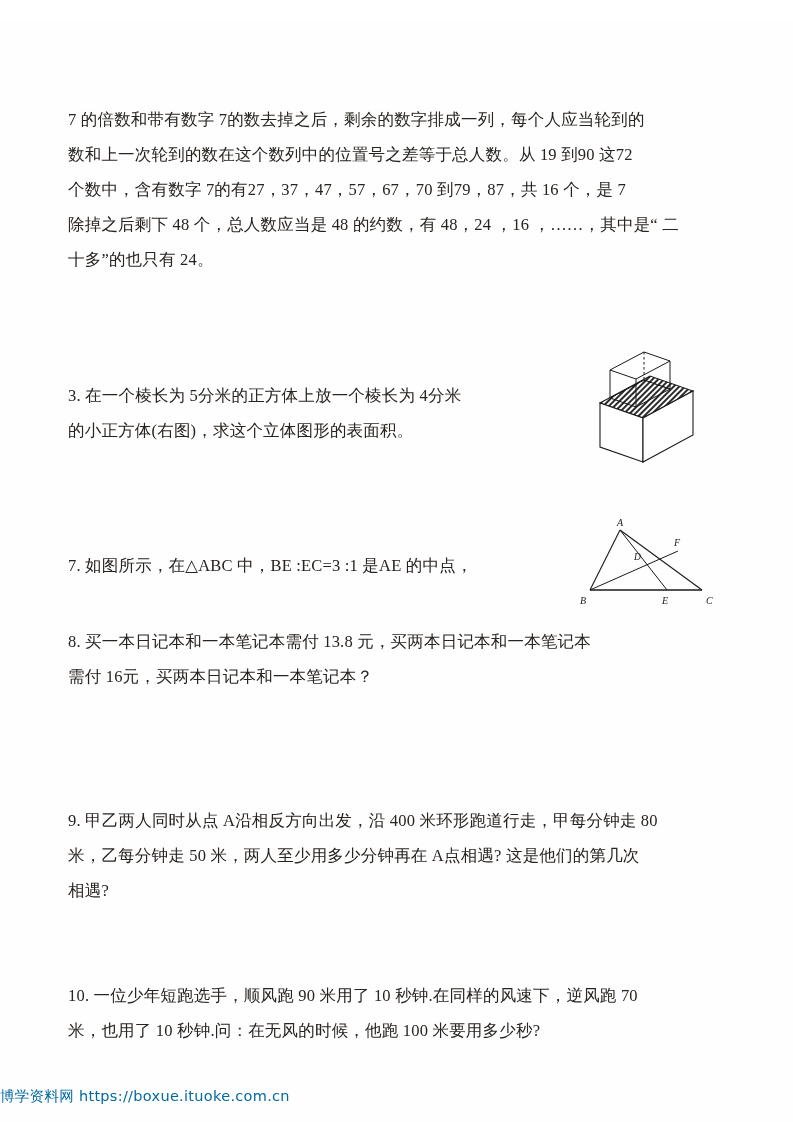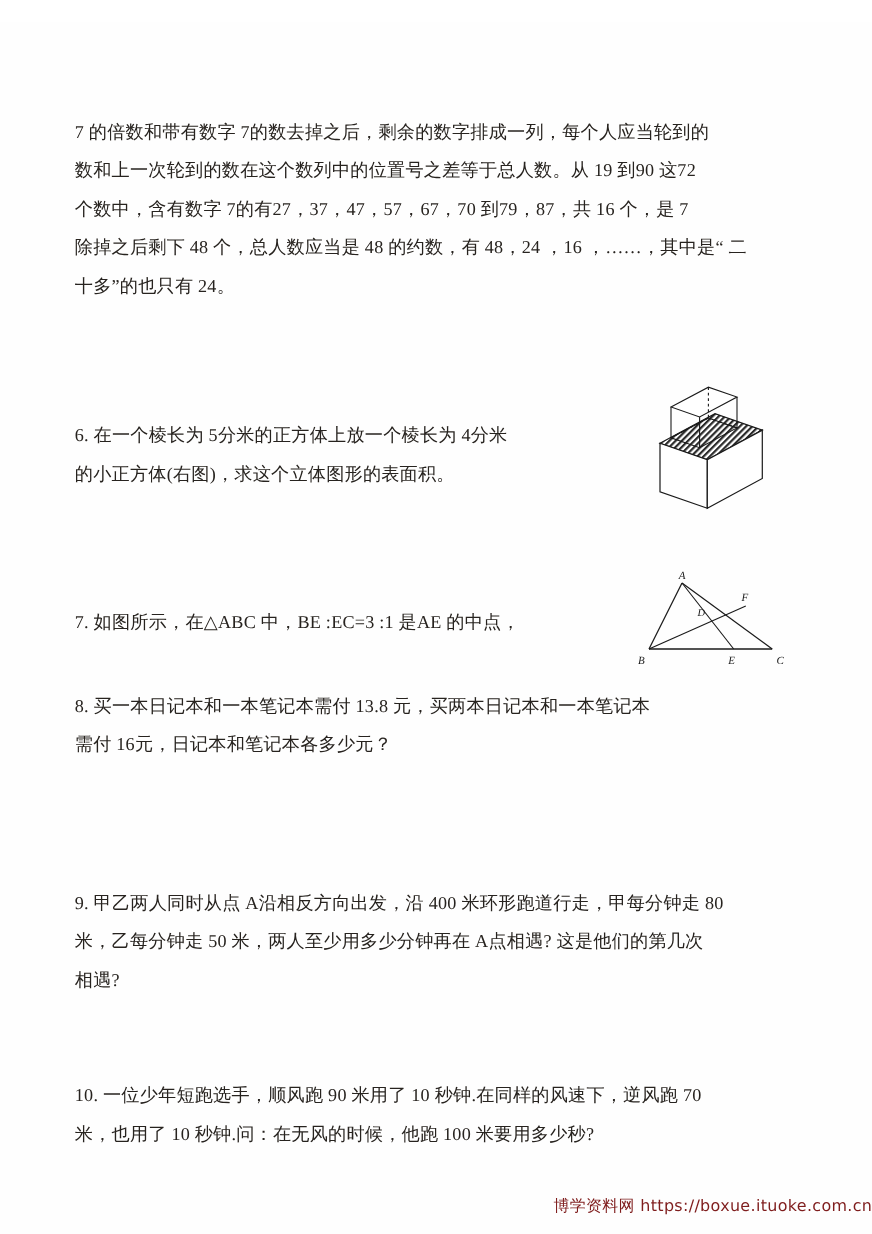--- a/index.html
+++ b/index.html
@@ -76,45 +76,45 @@
 
   
   #q10 { top: 958px; }
 
   
   .footer {
     position: absolute;
     left: 0;
     top: 1067px;
     width: 793px;
-    text-align: right;
+    text-align: left;
     font-family: "DejaVu Sans", "Liberation Sans", sans-serif;
     font-size: 14.5px;
-    color: #7f1d1d;
+    color: #0369a1;
     letter-spacing: 0.3px;
   }
 
   svg { display: block; overflow: visible; }
   .stroke { stroke: #1a1a1a; fill: none; }
 </style>
 </head>
 <body>
 
 <div class="page">
 
   <div class="block" id="para-intro">
     <div class="line">7 的倍数和带有数字 7的数去掉之后，剩余的数字排成一列，每个人应当轮到的</div>
     <div class="line">数和上一次轮到的数在这个数列中的位置号之差等于总人数。从 19 到90 这72</div>
     <div class="line">个数中，含有数字 7的有27，37，47，57，67，70 到79，87，共 16 个，是 7</div>
     <div class="line">除掉之后剩下 48 个，总人数应当是 48 的约数，有 48，24 ，16 ，……，其中是“ 二</div>
     <div class="line">十多”的也只有 24。</div>
   </div>
 
   <div class="block" id="q6">
-    <div class="line">6. 在一个棱长为 5分米的正方体上放一个棱长为 4分米</div>
+    <div class="line">3. 在一个棱长为 5分米的正方体上放一个棱长为 4分米</div>
     <div class="line">的小正方体(右图)，求这个立体图形的表面积。</div>
   </div>
 
   <div class="fig-cube">
     <svg width="110" height="118" viewBox="0 0 110 118">
       <defs>
         <pattern id="hatch" width="4" height="4" patternUnits="userSpaceOnUse" patternTransform="rotate(45)">
           <rect width="4" height="4" fill="#ffffff"></rect>
           <rect width="2" height="4" fill="#2a2a2a"></rect>
         </pattern>
@@ -159,21 +159,21 @@
       <text x="10" y="86" font-family="Liberation Serif, serif" font-size="10" font-style="italic" fill="#1a1a1a">B</text>
       <text x="136" y="86" font-family="Liberation Serif, serif" font-size="10" font-style="italic" fill="#1a1a1a">C</text>
       <text x="64" y="42" font-family="Liberation Serif, serif" font-size="9.5" font-style="italic" fill="#1a1a1a">D</text>
       <text x="92" y="86" font-family="Liberation Serif, serif" font-size="10" font-style="italic" fill="#1a1a1a">E</text>
       <text x="104" y="28" font-family="Liberation Serif, serif" font-size="10" font-style="italic" fill="#1a1a1a">F</text>
     </svg>
   </div>
 
   <div class="block" id="q8">
     <div class="line">8. 买一本日记本和一本笔记本需付 13.8 元，买两本日记本和一本笔记本</div>
-    <div class="line">需付 16元，日记本和笔记本各多少元？</div>
+    <div class="line">需付 16元，买两本日记本和一本笔记本？</div>
   </div>
 
   <div class="block" id="q9">
     <div class="line">9. 甲乙两人同时从点 A沿相反方向出发，沿 400 米环形跑道行走，甲每分钟走 80</div>
     <div class="line">米，乙每分钟走 50 米，两人至少用多少分钟再在 A点相遇? 这是他们的第几次</div>
     <div class="line">相遇?</div>
   </div>
 
   <div class="block" id="q10">
     <div class="line">10. 一位少年短跑选手，顺风跑 90 米用了 10 秒钟.在同样的风速下，逆风跑 70</div>

